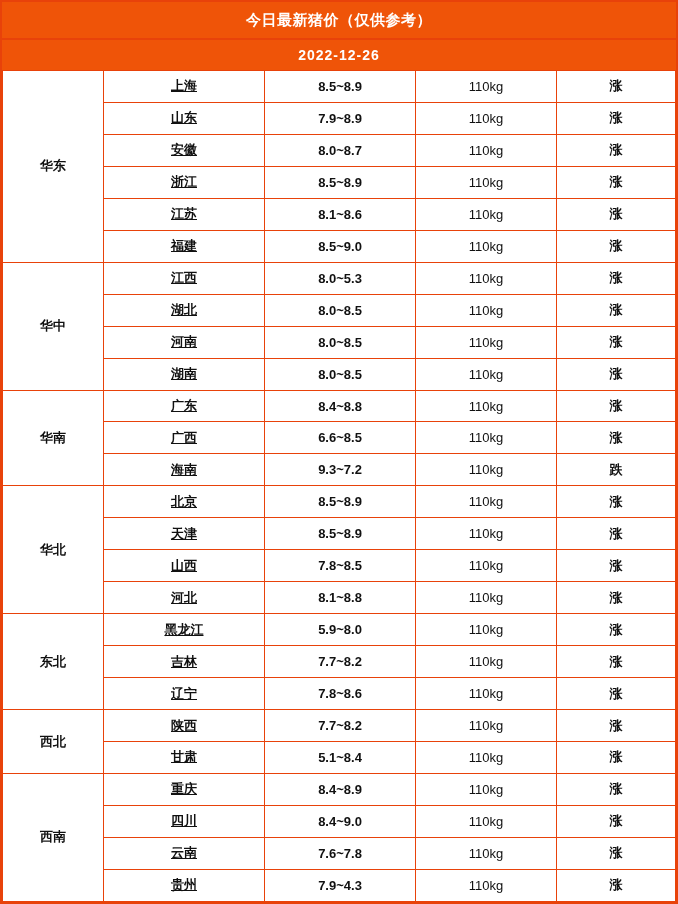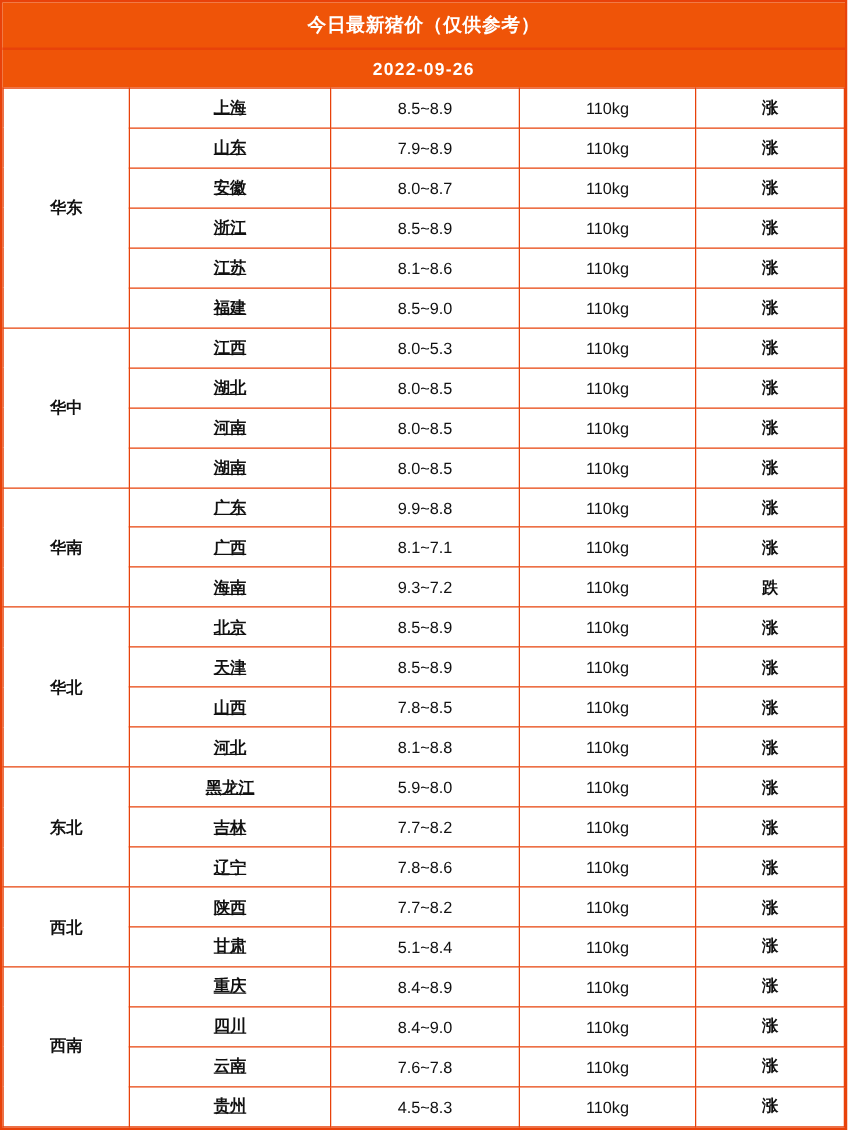--- a/index.html
+++ b/index.html
@@ -67,40 +67,40 @@
   }
   td.province {
     width: 160px;
     font-weight: bold;
     font-size: 14px;
     text-decoration: underline;
   }
   td.price {
     width: 150px;
     font-size: 12.5px;
-    font-weight: normal;
+    font-weight: bold;
   }
   td.weight {
     width: 140px;
     font-size: 11.5px;
     font-weight: normal;
   }
   td.trend {
     font-size: 14px;
     font-weight: bold;
   }
   .up { color: #ff0000; }
   .down { color: #0a9a0a; }
 </style>
 </head>
 <body>
 
 <div class="sheet">
   <div class="title-bar">今日最新猪价（仅供参考）</div>
-  <div class="date-bar">2022-09-26</div>
+  <div class="date-bar">2022-12-26</div>
   <table class="price-table">
     <tbody>
         <tr>
           <td class="region" rowspan="6">华东</td>
           <td class="province">上海</td>
           <td class="price">8.5~8.9</td>
           <td class="weight">110kg</td>
           <td class="trend up">涨</td>
         </tr>
         <tr>
@@ -154,27 +154,27 @@
         </tr>
         <tr>
           <td class="province">湖南</td>
           <td class="price">8.0~8.5</td>
           <td class="weight">110kg</td>
           <td class="trend up">涨</td>
         </tr>
         <tr>
           <td class="region" rowspan="3">华南</td>
           <td class="province">广东</td>
-          <td class="price">9.9~8.8</td>
+          <td class="price">8.4~8.8</td>
           <td class="weight">110kg</td>
           <td class="trend up">涨</td>
         </tr>
         <tr>
           <td class="province">广西</td>
-          <td class="price">8.1~7.1</td>
+          <td class="price">6.6~8.5</td>
           <td class="weight">110kg</td>
           <td class="trend up">涨</td>
         </tr>
         <tr>
           <td class="province">海南</td>
           <td class="price">9.3~7.2</td>
           <td class="weight">110kg</td>
           <td class="trend down">跌</td>
         </tr>
         <tr>
@@ -248,19 +248,19 @@
           <td class="trend up">涨</td>
         </tr>
         <tr>
           <td class="province">云南</td>
           <td class="price">7.6~7.8</td>
           <td class="weight">110kg</td>
           <td class="trend up">涨</td>
         </tr>
         <tr>
           <td class="province">贵州</td>
-          <td class="price">4.5~8.3</td>
+          <td class="price">7.9~4.3</td>
           <td class="weight">110kg</td>
           <td class="trend up">涨</td>
         </tr>
       </tbody>
   </table>
 </div>
 
 </body></html>

